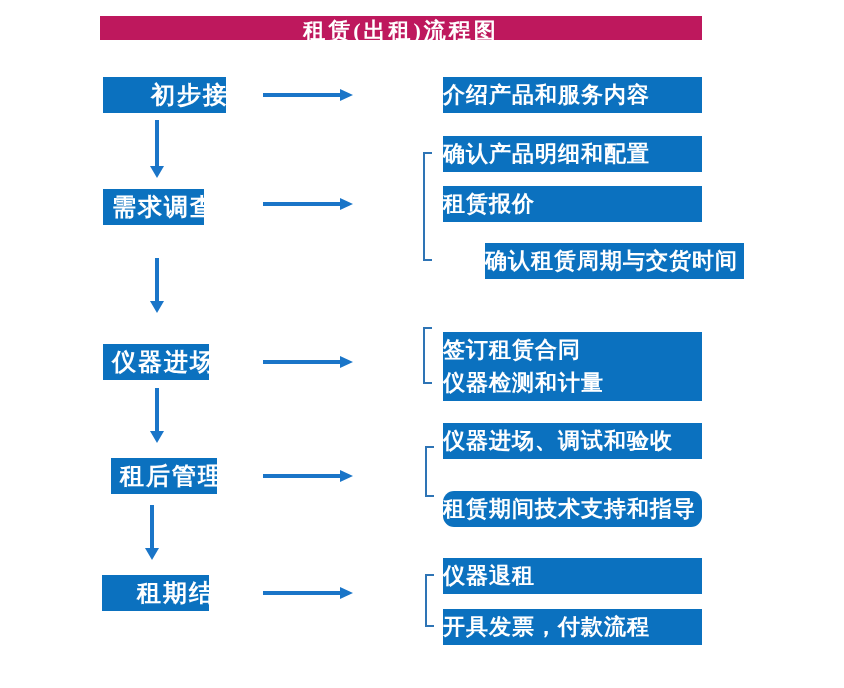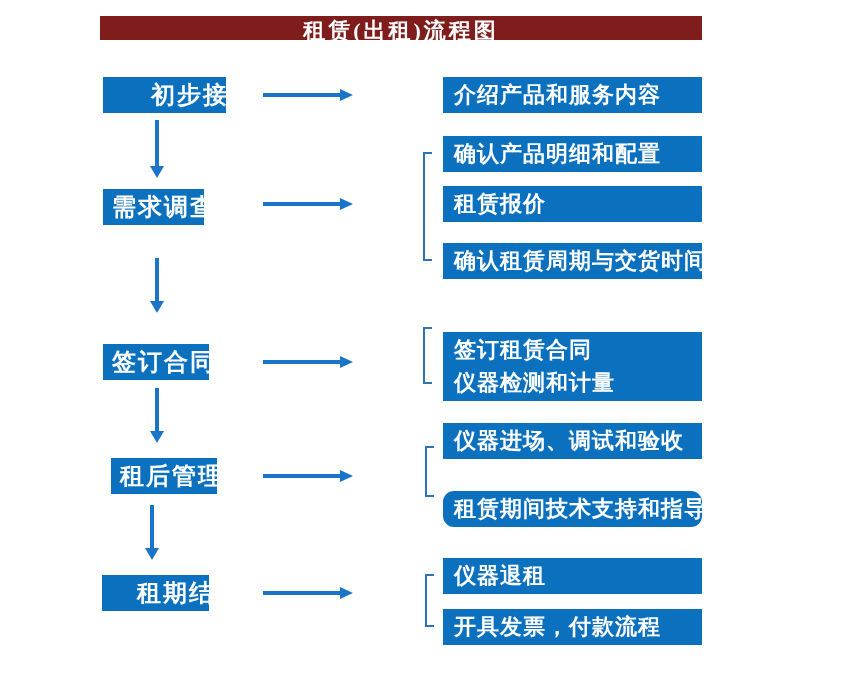--- a/index.html
+++ b/index.html
@@ -15,21 +15,21 @@
     background: #ffffff;
     overflow: hidden;
   }
   .banner {
     position: absolute;
     left: 100px;
     top: 16px;
     width: 602px;
     height: 24px;
     line-height: 29px;
-    background: #7f1d1d;
+    background: #be185d;
     color: #ffffff;
     font-weight: bold;
     font-size: 22px;
     letter-spacing: 3px;
     text-align: center;
     white-space: nowrap;
   }
   .box {
     position: absolute;
     background: #0b71bf;
@@ -45,21 +45,20 @@
     letter-spacing: 2px;
     padding-left: 9px;
   }
   .detail {
     left: 443px;
     width: 259px;
     height: 36px;
     line-height: 36px;
     font-size: 22px;
     letter-spacing: 1px;
-    padding-left: 11px;
   }
   .harrow {
     position: absolute;
     width: 90px;
     height: 12px;
   }
   .harrow .shaft {
     position: absolute;
     left: 0;
     top: 4px;
@@ -110,28 +109,28 @@
 </style>
 </head>
 <body>
 
 <div class="canvas">
 
   <div class="banner">租赁(出租)流程图</div>
 
   <div class="box stage" style="left:103px; top:77px;  width:123px;padding-left:48px;">初步接触</div>
   <div class="box stage" style="left:103px; top:189px; width:101px;">需求调查</div>
-  <div class="box stage" style="left:103px; top:344px; width:106px;">签订合同</div>
+  <div class="box stage" style="left:103px; top:344px; width:106px;">仪器进场</div>
   <div class="box stage" style="left:111px; top:458px; width:106px;">租后管理</div>
   <div class="box stage" style="left:102px; top:575px; width:107px;padding-left:35px;">租期结束</div>
 
   <div class="box detail" style="top:77px;">介绍产品和服务内容</div>
   <div class="box detail" style="top:136px;">确认产品明细和配置</div>
   <div class="box detail" style="top:186px;">租赁报价</div>
-  <div class="box detail" style="top:243px;">确认租赁周期与交货时间</div>
+  <div class="box detail" style="top:243px;margin-left:42px;">确认租赁周期与交货时间</div>
   <div class="box detail" style="top:313px;margin-top:19px;">签订租赁合同</div>
   <div class="box detail" style="top:365px;">仪器检测和计量</div>
   <div class="box detail" style="top:423px;">仪器进场、调试和验收</div>
   <div class="box detail" style="top:491px;border-radius:11px;">租赁期间技术支持和指导</div>
   <div class="box detail" style="top:558px;">仪器退租</div>
   <div class="box detail" style="top:609px;">开具发票，付款流程</div>
 
   <div class="harrow" style="left:263px; top:89px;">
       <span class="shaft"></span>
       <span class="head"></span>

